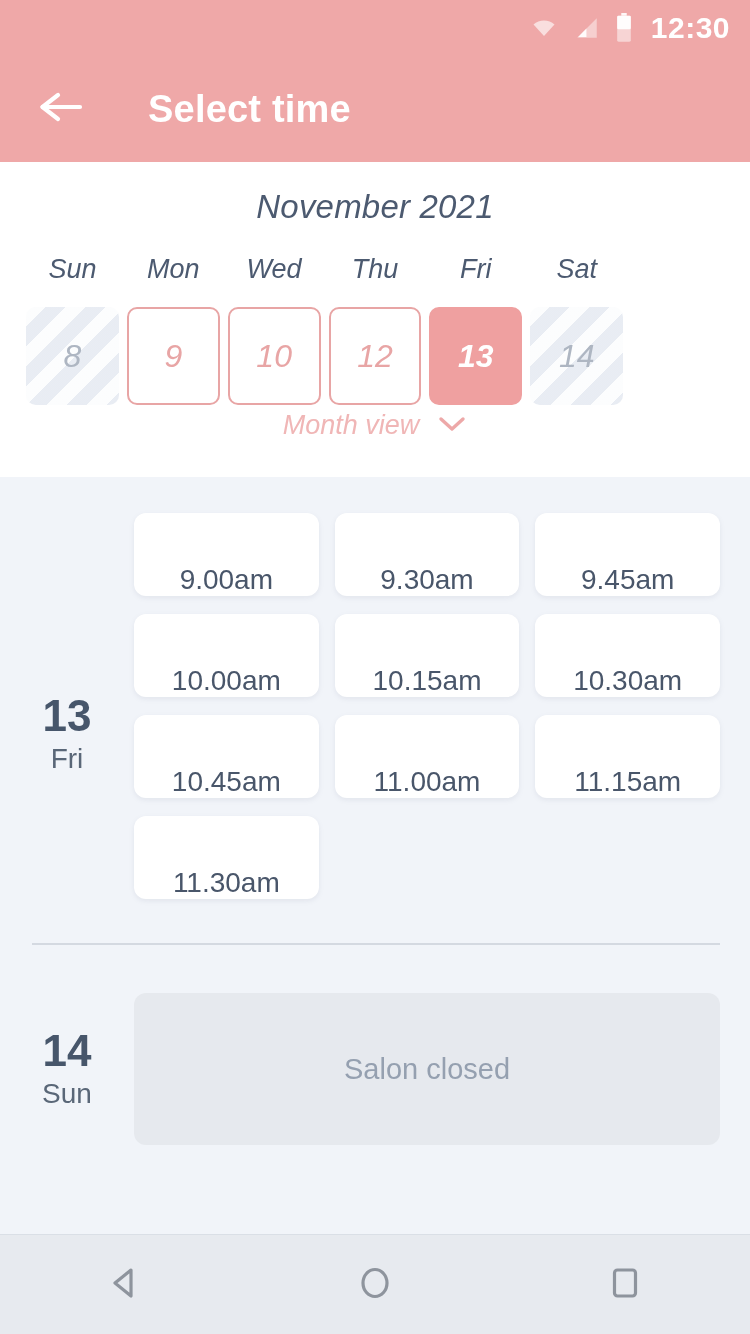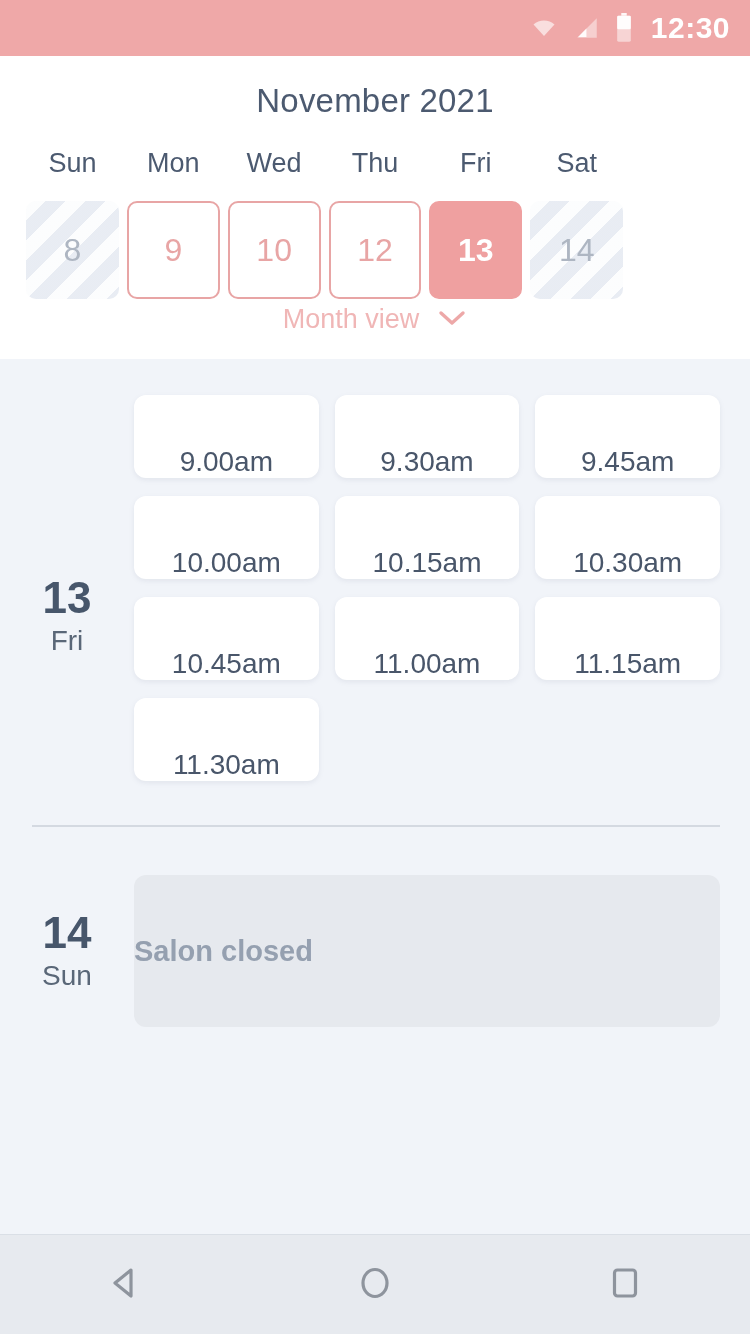--- a/index.html
+++ b/index.html
@@ -48,21 +48,22 @@
     font-size: 38px;
     font-weight: bold;
     margin-left: 58px;
     letter-spacing: 0.2px;
   }
 
   
   .calendar {
     background: #ffffff;
     padding-top: 26px;
-    padding-bottom: 24px;
+    padding-bottom: 36px;
+    font-style: italic;
   }
   .cal-month {
     text-align: center;
     color: #4c5a70;
     font-size: 33px;
     letter-spacing: 0.2px;
     margin-bottom: 28px;
   }
   .weekrow {
     display: grid;
@@ -170,24 +171,23 @@
   .closed-block {
     display: flex;
     padding: 0 30px 0 0;
     margin-top: 48px;
     height: 152px;
   }
   .closed-card {
     flex: 1;
     background: #e6e9ee;
     border-radius: 12px;
-    display: flex; align-items: center; 
+    display: flex; align-items: center; justify-content: center;
     color: #95a0b0;
     font-size: 29px;
-    font-weight: bold;
   }
 
   
   .navbar {
     height: 100px;
     background: #e7eaef;
     border-top: 1px solid #dadfe6;
     display: flex; align-items: center; justify-content: space-around;
   }
   .nav-btn {
@@ -216,20 +216,31 @@
     <span class="sb-icon">
       <svg width="18" height="30" viewBox="0 0 12 22">
         <rect x="4" y="0" width="4" height="2" fill="rgba(255,255,255,0.9)"></rect>
         <rect x="1" y="2" width="10" height="19" rx="1" fill="rgba(255,255,255,0.5)"></rect>
         <rect x="1" y="2" width="10" height="10" rx="1" fill="rgba(255,255,255,0.95)"></rect>
       </svg>
     </span>
     <span class="sb-time">12:30</span>
   </div>
 
+  <div class="appbar">
+    <div class="back-btn">
+      <span>
+        <svg width="46" height="36" viewBox="0 0 46 36">
+          <path d="M20 6 L4.5 18 L20 30" fill="none" stroke="#ffffff" stroke-width="4.2" stroke-linecap="round" stroke-linejoin="round"></path>
+          <path d="M4.5 18 L42 18" fill="none" stroke="#ffffff" stroke-width="4.2" stroke-linecap="round"></path>
+        </svg>
+      </span>
+    </div>
+    <div class="appbar-title">Select time</div>
+  </div>
 
   <div class="calendar">
     <div class="cal-month">November 2021</div>
 
     <div class="weekrow">
       <div class="wd-name">Sun</div>
       <div class="wd-name">Mon</div>
       <div class="wd-name">Wed</div>
       <div class="wd-name">Thu</div>
       <div class="wd-name">Fri</div>

